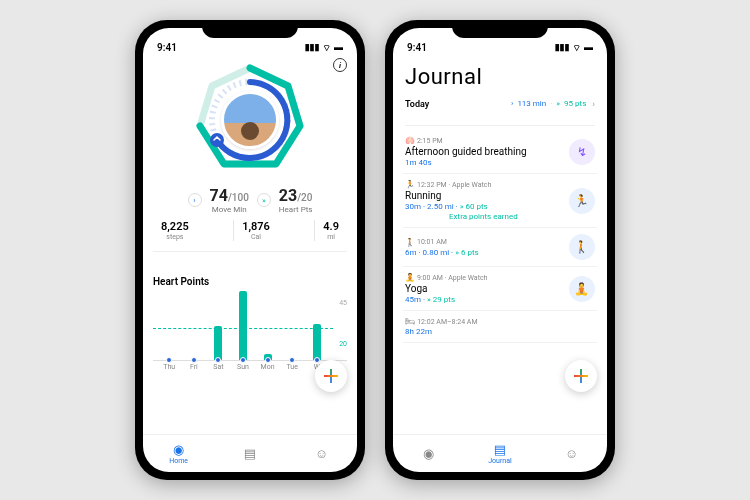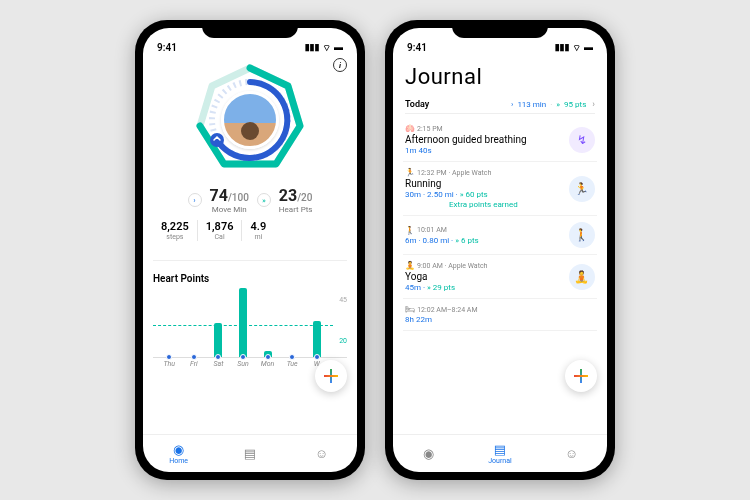--- a/index.html
+++ b/index.html
@@ -101,43 +101,43 @@
     text-align:center;
   }
   .metric .big {
     font-size:16px; font-weight:700;color:#222;
   }
   .metric .big .sub { font-size:10px; color:#888; font-weight:500; }
   .metric .lbl { font-size:8px; color:#777; }
   .chev { width:14px;height:14px;border-radius:50%;border:1px solid #ddd;display:flex;align-items:center;justify-content:center;font-size:8px;color:#1a73e8;}
   .chev.teal { color:#00bfa5; }
   .sec-row {
-    display:flex; justify-content:flex-start; gap:0; margin-top:6px;
+    display:flex; justify-content:space-between; gap:0; margin-top:6px;
   }
   .sec-item { text-align:center; padding:0 8px; position:relative;}
   .sec-item + .sec-item { border-left:1px solid #e5e5e5;}
   .sec-item .v { font-size:11px; font-weight:600; }
   .sec-item .u { font-size:7px; color:#888;}
-  .chart-section { margin-top:19px; border-top:1px solid #eee; padding-top:12px;}
+  .chart-section { margin-top:10px; border-top:1px solid #eee; padding-top:24px;}
   .chart-title { font-size:10px; font-weight:600; }
   .chart-sub { font-size:8px; color:#666; margin-top:1px;}
   .chart-area {
     position:relative;
     height:70px;
     margin-top:4px;
     border-bottom:1px solid #ddd;
   }
   .ylabel { position:absolute; right:0; font-size:7px; color:#aaa;}
   .hline { position:absolute; left:0; right:14px; border-top:1px dashed #00bfa5; }
   .bars { position:absolute; left:4px; right:18px; bottom:0; top:0; display:flex; align-items:flex-end; gap:0;}
   .bar-col { flex:1; display:flex; flex-direction:column; align-items:center; height:100%; justify-content:flex-end; position:relative;}
   .bar { width:8px; background:#00bfa5; border-radius:2px 2px 0 0;}
   .bar-col .dot { width:6px;height:6px;border-radius:50%;background:#2a67d8;border:1.5px solid #fff; position:absolute; bottom:-3px;}
   .xlabels { display:flex; font-size:7px; color:#888; padding:2px 18px 0 4px;}
-  .xlabels span { flex:1; text-align:center;font-style:italic;}
+  .xlabels span { flex:1; text-align:center;}
   .fab {
     position:absolute;
     right:10px; bottom:42px;
     width:32px; height:32px;
     background:#fff;
     border-radius:50%;
     box-shadow:0 2px 8px rgba(0,0,0,.2);
     display:flex; align-items:center; justify-content:center;
   }
   .plus-icon { position:relative; width:14px; height:14px;}
@@ -149,21 +149,21 @@
     border-top:1px solid #eee;
     display:flex;
     align-items:center;
   }
   .nav-item { flex:1; display:flex; flex-direction:column; align-items:center; gap:1px; font-size:7px; color:#888;}
   .nav-item.active { color:#1a73e8;}
   .nav-item .ic { font-size:13px; line-height:1;}
   
   .journal-header { padding:6px 2px 4px 2px;}
   .journal-title { font-size:22px; font-weight:400; letter-spacing:.5px;}
-  .today-row { display:flex; align-items:flex-end; font-size:8px; margin-top:10px; gap:4px; border-bottom:1px solid #eee; padding-bottom:4px;}
+  .today-row { display:flex; align-items:flex-start; font-size:8px; margin-top:10px; gap:4px; border-bottom:1px solid #eee; padding-bottom:16px;}
   .today-row .lbl { font-weight:600; font-size:9px;}
   .today-row .sp { flex:1; }
   .today-row .mm { color:#1a73e8; }
   .today-row .hp { color:#00bfa5; }
   .today-row .chv { color:#999; font-size:9px; margin-left:2px;}
   .entry {
     display:flex;
     padding:6px 2px;
     border-bottom:1px solid #f1f1f1;
     align-items:center;

